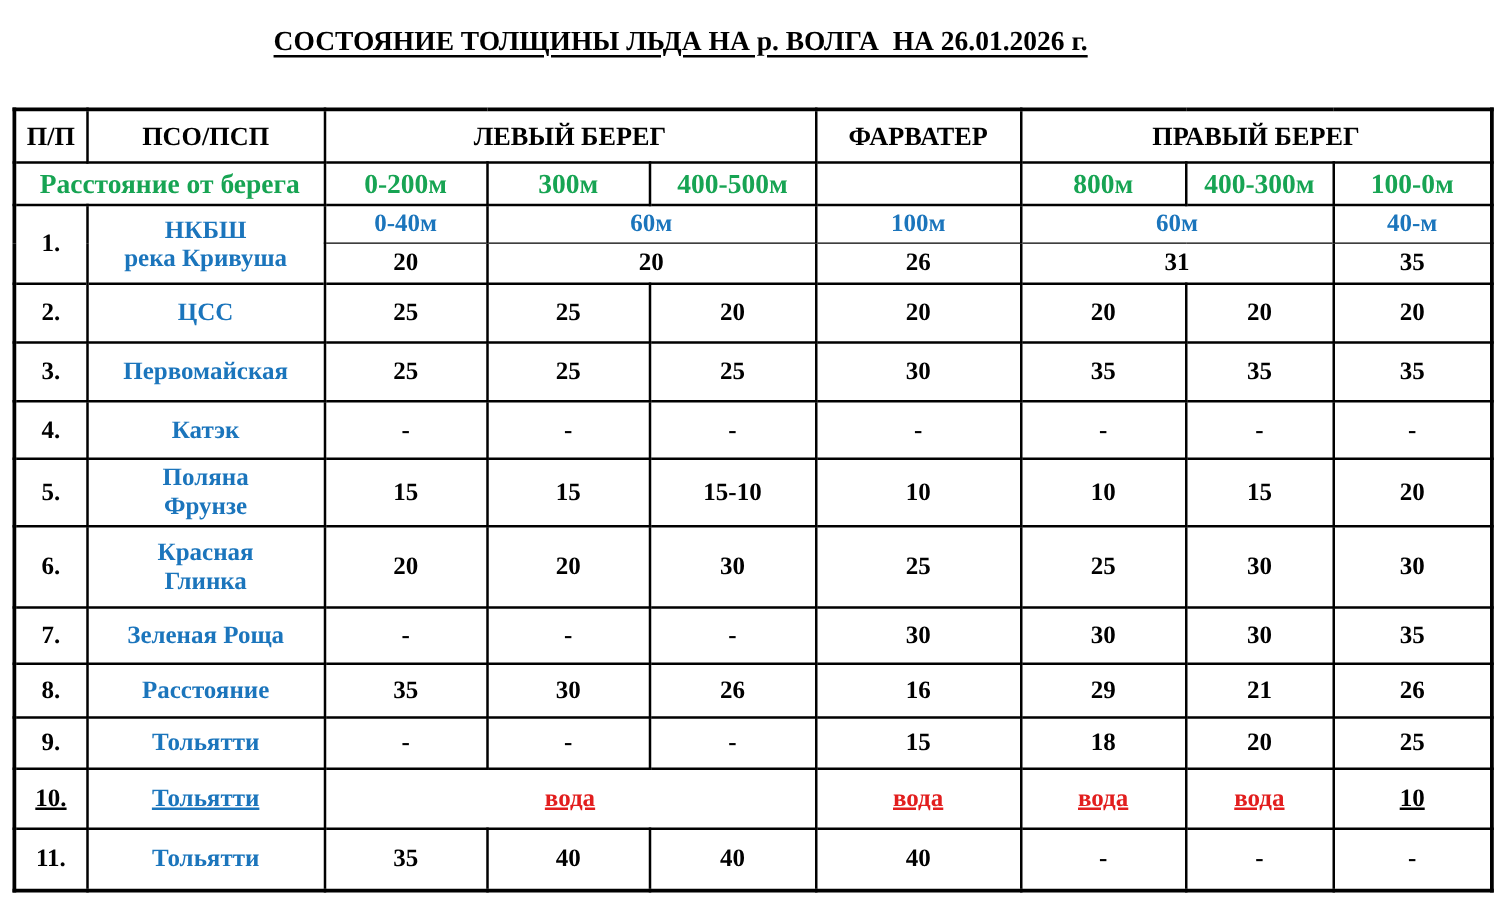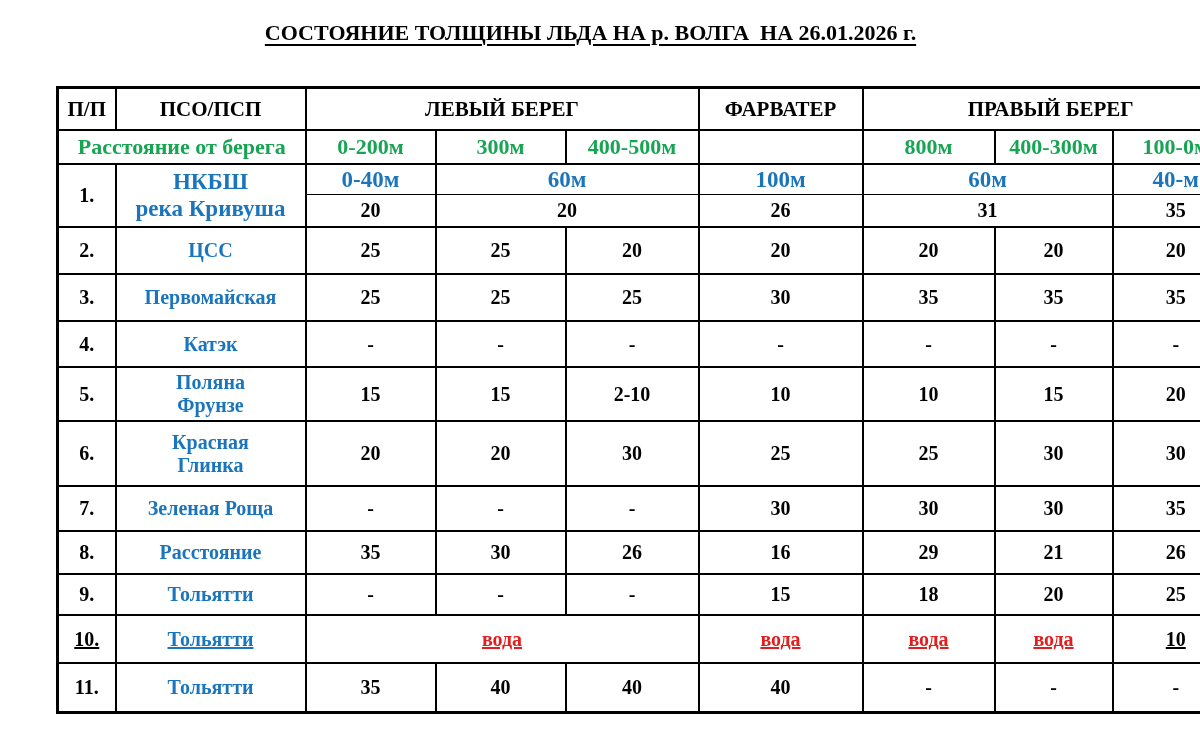--- a/index.html
+++ b/index.html
@@ -2,21 +2,21 @@
 <html style="--station-blue: #1b75bc; --distance-green: #17a453; --water-red: #e21e1e; --text-black: #000000;"><head>
 <meta charset="utf-8">
 <style>
   html,body{margin:0;padding:0;background:#ffffff;}
   body{
     width:1200px;height:739px;
     font-family:"Liberation Serif","DejaVu Serif",serif;
     color:#000;
     overflow:hidden;
   }
-  .page{width:1089px;height:739px;padding-left:46px;}
+  .page{width:1089px;height:739px;}
   .title{
     text-align:center;
     font-weight:bold;
     font-size:22px;
     padding-top:20px;
     margin-bottom:14px;
     white-space:pre-wrap;
   }
   .title span{
     text-decoration:underline;
@@ -48,21 +48,21 @@
   }
   td.stnum{font-size:20px;}
   td.stname{
     color:var(--station-blue,#1b75bc);
     font-size:20px;
     line-height:1.15;
   }
   td.stname span{display:block;}
   tr.sub td{
     height:29px;
-    font-size:23px;
+    font-size:20px;
     color:var(--station-blue,#1b75bc);
     border-bottom-width:1px;
   }
   tr.subval td{height:31px;border-top-width:1px;}
   td.water{color:var(--water-red,#e21e1e);}
   td.shift-down{vertical-align:bottom;padding-bottom:9px;}
   td.shift-up{vertical-align:top;padding-top:4px;}
   tr.h45 td{height:45px;}
   tr.h44 td{height:44px;}
   tr.h43 td{height:43px;}
@@ -176,21 +176,21 @@
     </tr>
 
     <tr class="h52">
       <td class="stnum">5.</td>
       <td class="stname">
         <span>Поляна</span>
         <span>Фрунзе</span>
       </td>
       <td>15</td>
       <td>15</td>
-      <td>2-10</td>
+      <td>15-10</td>
       <td>10</td>
       <td>10</td>
       <td>15</td>
       <td>20</td>
     </tr>
 
     <tr class="h63">
       <td class="stnum">6.</td>
       <td class="stname">
         <span>Красная</span>

